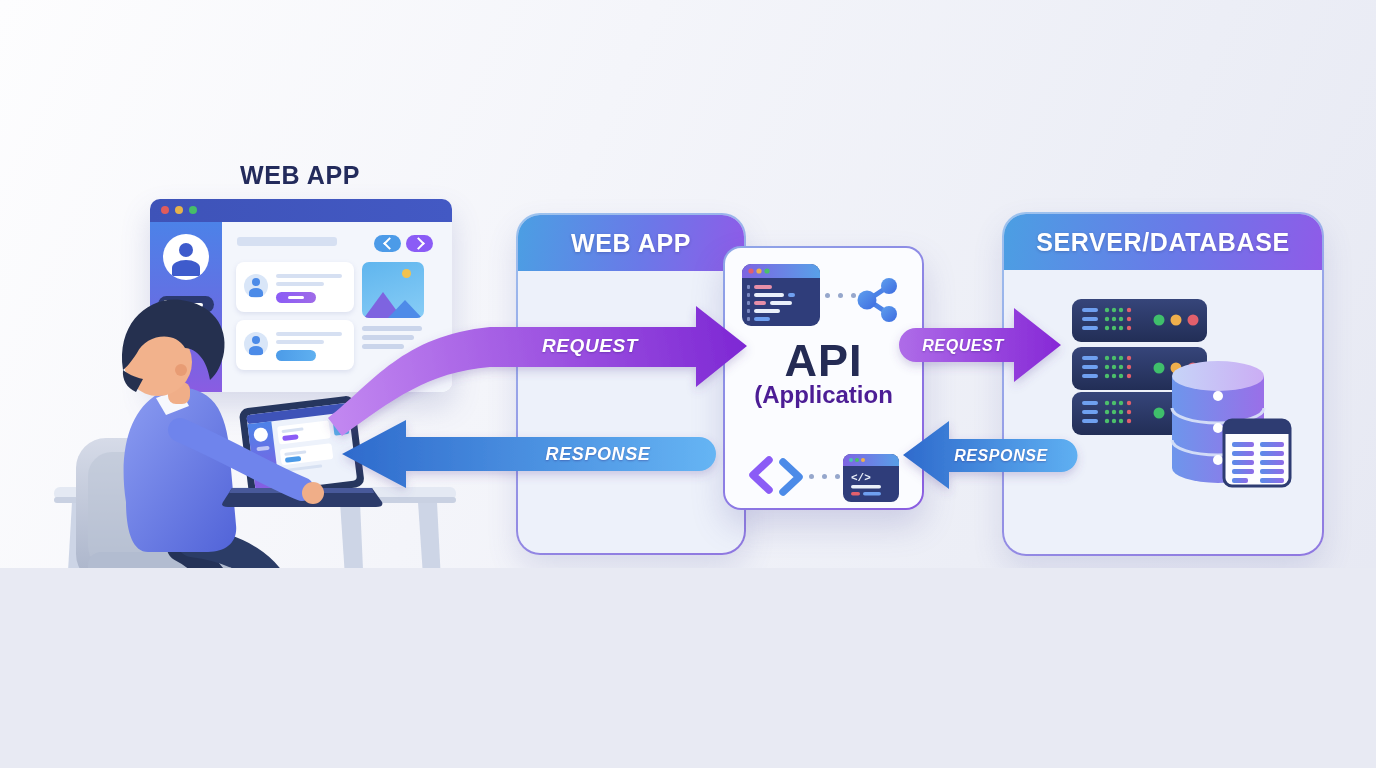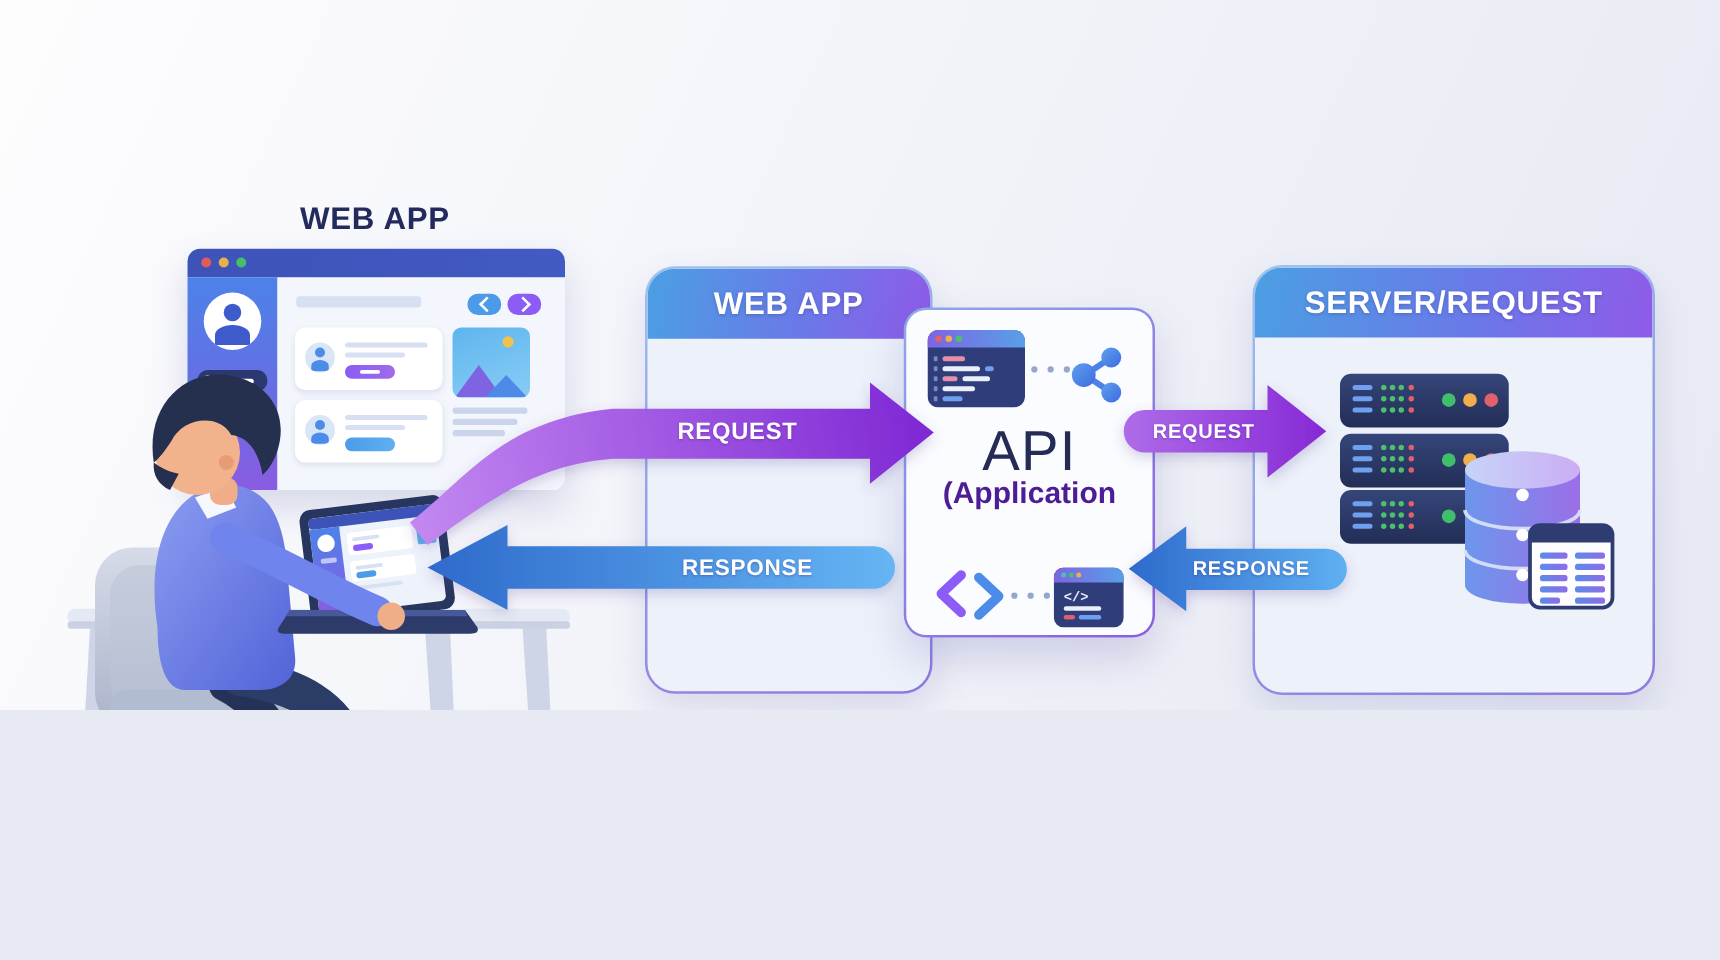--- a/index.html
+++ b/index.html
@@ -33,28 +33,28 @@
   .panel{border-radius:24px;padding:2px;box-shadow:0 14px 30px rgba(90,95,170,.16);
     background:linear-gradient(160deg,#9dc3ee 0%,#8f77e0 100%);}
   .panel-inner{width:100%;height:100%;border-radius:22px;background:#edf1fa;overflow:hidden;}
   .panel-head{height:56px;display:flex;align-items:center;justify-content:center;color:#fff;
     font-weight:800;letter-spacing:.6px;text-shadow:0 1px 3px rgba(40,40,100,.3);
     background:linear-gradient(100deg,#4b9fe3 0%,#6a79e8 55%,#8f5be8 100%);}
   .apicard{left:723px;top:246px;width:197px;height:260px;border-radius:18px;padding:2px;
     background:linear-gradient(140deg,#8fa8e8,#8a5ce0);box-shadow:0 16px 32px rgba(90,90,170,.22);}
   .apicard-inner{position:relative;width:100%;height:100%;border-radius:16px;background:#fbfcff;}
   .api-title{left:0;top:90px;width:100%;text-align:center;font-size:45px;line-height:46px;
-    font-weight:400;color:#242b54;letter-spacing:1px;}
+    font-weight:700;color:#242b54;letter-spacing:1px;}
   .api-sub{left:0;top:136px;width:100%;text-align:center;font-size:24px;line-height:21.5px;
     font-weight:700;color:#4c1d95;}
   .dots{display:flex;gap:8px;align-items:center;}
   .dots i{width:5px;height:5px;border-radius:50%;background:#96a7cc;}
   
   .arrow-label{z-index:51;text-align:center;color:#fff;font-weight:700;letter-spacing:.6px;
-    text-shadow:0 1px 2px rgba(50,25,110,.35);}
+    text-shadow:0 1px 2px rgba(50,25,110,.35);font-style:italic;}
   svg{display:block;}
 </style>
 </head>
 <body>
 
 <div class="canvas">
 
   <div class="abs scene-title">WEB APP</div>
 
   <div class="abs browser">
@@ -208,21 +208,21 @@
     <div class="panel-inner">
       <div class="panel-head" style="font-size:25px;">
         <span>WEB APP</span>
       </div>
     </div>
   </div>
 
   <div class="abs panel" style="left:1002px;top:212px;width:318px;height:340px;">
     <div class="panel-inner" style="position:relative;">
       <div class="panel-head" style="font-size:25px;">
-        <span>SERVER/REQUEST</span>
+        <span>SERVER/DATABASE</span>
       </div>
       <svg class="abs" style="left:52px;top:76px;" width="245" height="222" viewBox="0 0 245 222">
         <defs>
           <linearGradient id="gRack" x1="0" y1="0" x2="0" y2="1">
             <stop offset="0" stop-color="#36457a"></stop>
               <stop offset="1" stop-color="#222e56"></stop>
           </linearGradient>
           <linearGradient id="gDb" x1="0" y1="0" x2="1" y2="0">
             <stop offset="0" stop-color="#6d96ec"></stop>
               <stop offset="1" stop-color="#9a6fe8"></stop>

